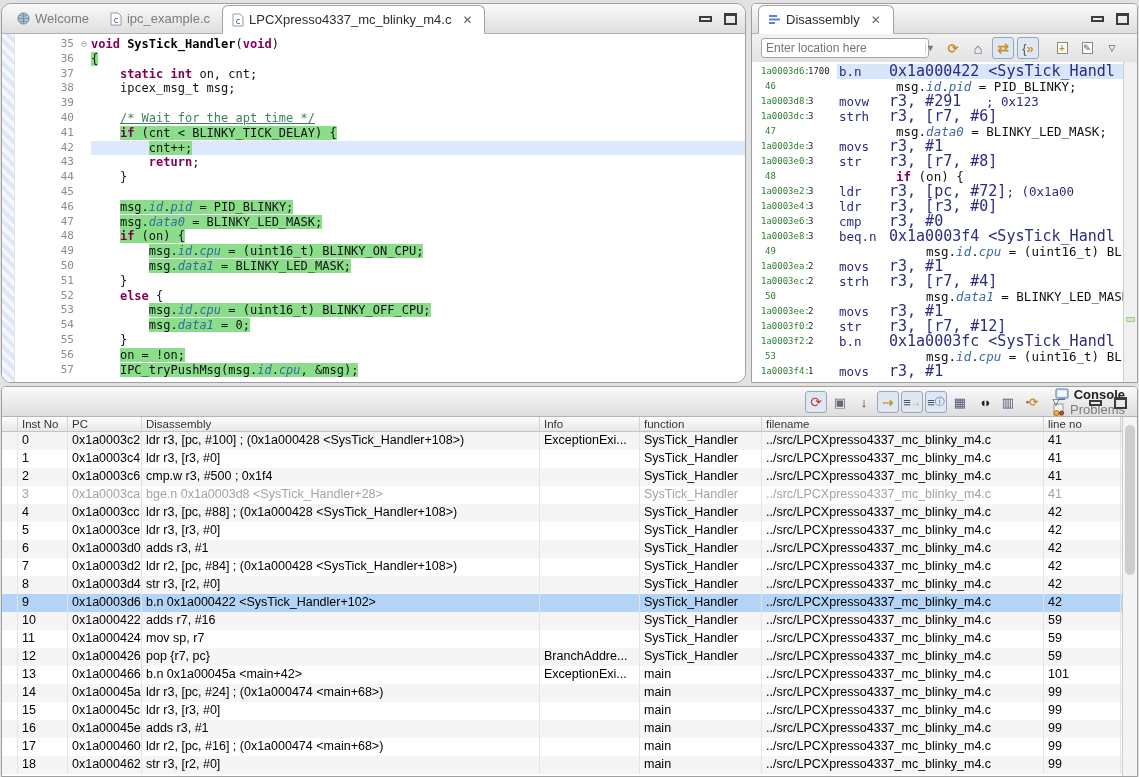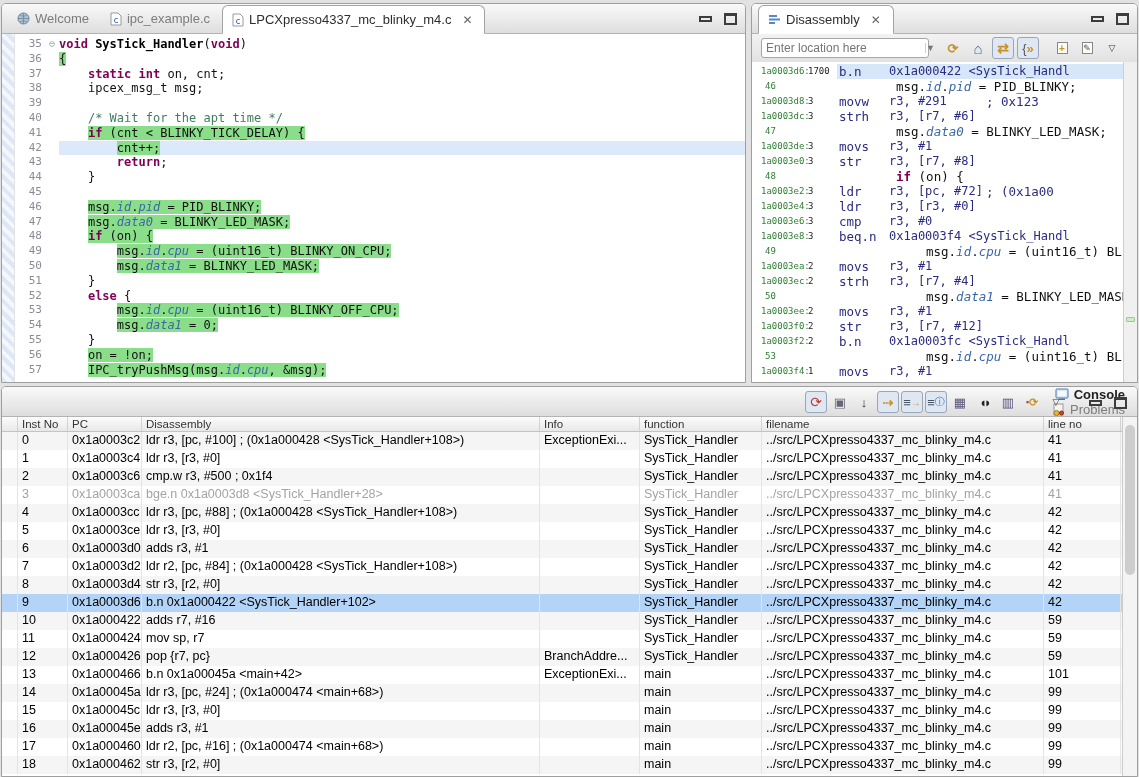--- a/index.html
+++ b/index.html
@@ -11,33 +11,33 @@
   
   .tabbar { position:relative; height:30px; background:linear-gradient(#f9f9f9,#dedede); border-bottom:1px solid #b3b3b3; display:flex; align-items:flex-end; padding-left:6px; }
   .tab { display:inline-flex; align-items:center; gap:5px; height:29px; padding:0 12px 0 9px; font-size:13px; color:#7c7c7c; white-space:nowrap; }
   .tab.active { background:#fff; border:1px solid #a2a2a2; border-bottom:1px solid #fff; border-radius:6px 6px 0 0; color:#2e2e2e; margin-bottom:-1px; }
   .tab .close { margin-left:6px; color:#666; font-size:12px; }
   .winbtns { position:absolute; right:8px; top:9px; display:flex; gap:12px; align-items:center; }
   .btn-min { width:13px; height:6px; border:2px solid #3c3c3c; }
   .btn-max { width:13px; height:12px; border:2px solid #3c3c3c; border-top-width:3px; }
 
   
-  #editor-panel { left:1px; top:3px; width:745px; height:380px; }
-  #editor-body { position:absolute; top:30px; left:0; right:0; bottom:0; background:#fff; padding-top:3px; overflow:hidden; }
+  #editor-panel { left:1px; top:3px; width:745px; height:380px;border-radius:10px; }
+  #editor-body { position:absolute; top:30px; left:0; right:0; bottom:0; background:#fff; padding-top:3px; overflow:hidden;padding-left:32px; }
   .annot-strip { position:absolute; left:0; top:0; bottom:0; width:13px;
       background:repeating-linear-gradient(45deg,#dde7f6 0 4px,#f4f8fe 4px 8px); border-right:1px solid #e3e3e3; }
   .ed-line { display:flex; height:14.8px; line-height:14.8px; margin-left:13px; font-family:"DejaVu Sans Mono",monospace; font-size:12px; }
   .ln { width:30px; min-width:30px; text-align:right; color:#8b8b96; font-size:11px; padding-right:3px; }
   .fold { width:14px; min-width:14px; color:#9aa; font-size:10px; text-align:center; }
   .nofold { width:14px; min-width:14px; }
   .codearea { flex:1; white-space:pre; }
   .codearea.cur { background:var(--current_line); }
   .cov { background:var(--coverage_green); }
   .k { color:var(--keyword); font-weight:bold; }
-  .c { color:var(--comment); }
+  .c { color:var(--comment);text-decoration:underline; }
   .f { color:var(--field); font-style:italic; }
   .b { font-weight:bold; }
   .p { color:#111; }
 
   
   #disasm-panel { left:751px; top:3px; width:387px; height:380px; }
   #disasm-toolbar { position:absolute; top:30px; left:0; right:0; height:28px; background:linear-gradient(#f2f2f2,#e2e2e2); display:flex; align-items:center; padding-left:9px; gap:3px; }
   #loc-combo { width:168px; height:20px; border:1px solid #a6a6a6; border-radius:3px; background:#fff; display:flex; align-items:center; margin-right:10px; }
   #loc-combo input { border:none; outline:none; flex:1; font-size:12px; padding:0 4px; color:#444; font-family:"Liberation Sans",sans-serif; background:transparent; }
   #loc-combo .chev { width:16px; color:#777; font-size:9px; text-align:center; border-left:1px solid #d0d0d0; }
@@ -46,21 +46,21 @@
   .gold { color:var(--accent_gold); font-weight:bold; }
   .blue { color:#3b6faa; }
   .red { color:#bb3b33; }
   #disasm-body { position:absolute; top:58px; left:0; right:14px; bottom:0; background:#fff; padding-top:2px; overflow:hidden; font-family:"DejaVu Sans Mono",monospace; }
   #disasm-divider { position:absolute; top:58px; bottom:0; left:85px; border-left:1px solid #dcdcdc; }
   .dline { height:15px; line-height:15px; display:flex; align-items:center; white-space:pre; }
   .dline.hl { background:linear-gradient(to right, transparent 85px, var(--disasm_highlight) 85px); }
   .daddr { width:56px; min-width:56px; padding-left:9px; font-size:9px; color:var(--address); }
   .dcnt { width:22px; min-width:22px; text-align:left; font-size:9px; color:#222; }
   .dmn { display:inline-block; min-width:50px; margin-left:9px; font-size:12.5px; color:var(--mnemonic); }
-  .dops { display:inline-block; min-width:97px; font-size:12px; color:var(--mnemonic); }
+  .dops { display:inline-block; min-width:97px; font-size:15px; color:var(--mnemonic); }
   .dcm { font-size:12.5px; color:var(--mnemonic); }
   .dln { width:78px; min-width:78px; padding-left:13px; font-size:9px; color:var(--address); }
   .dsrc { font-size:12.5px; white-space:pre; }
   #overview-ruler { position:absolute; right:0; top:58px; bottom:0; width:14px; background:#f0f0f0; border-left:1px solid #cfcfcf; }
   #ruler-marker { position:absolute; left:2px; top:255px; width:9px; height:5px; background:#d2ecc8; border:1px solid #9fc695; border-radius:1px; }
 
   
   #bottom-panel { left:1px; top:386px; width:1137px; height:391px; border-radius:5px 5px 0 0; }
   #bottom-tabbar { height:30px;flex-direction:column; }
   #bottom-toolbar { position:absolute; right:70px; top:4px; display:flex; gap:2px; align-items:center; }

